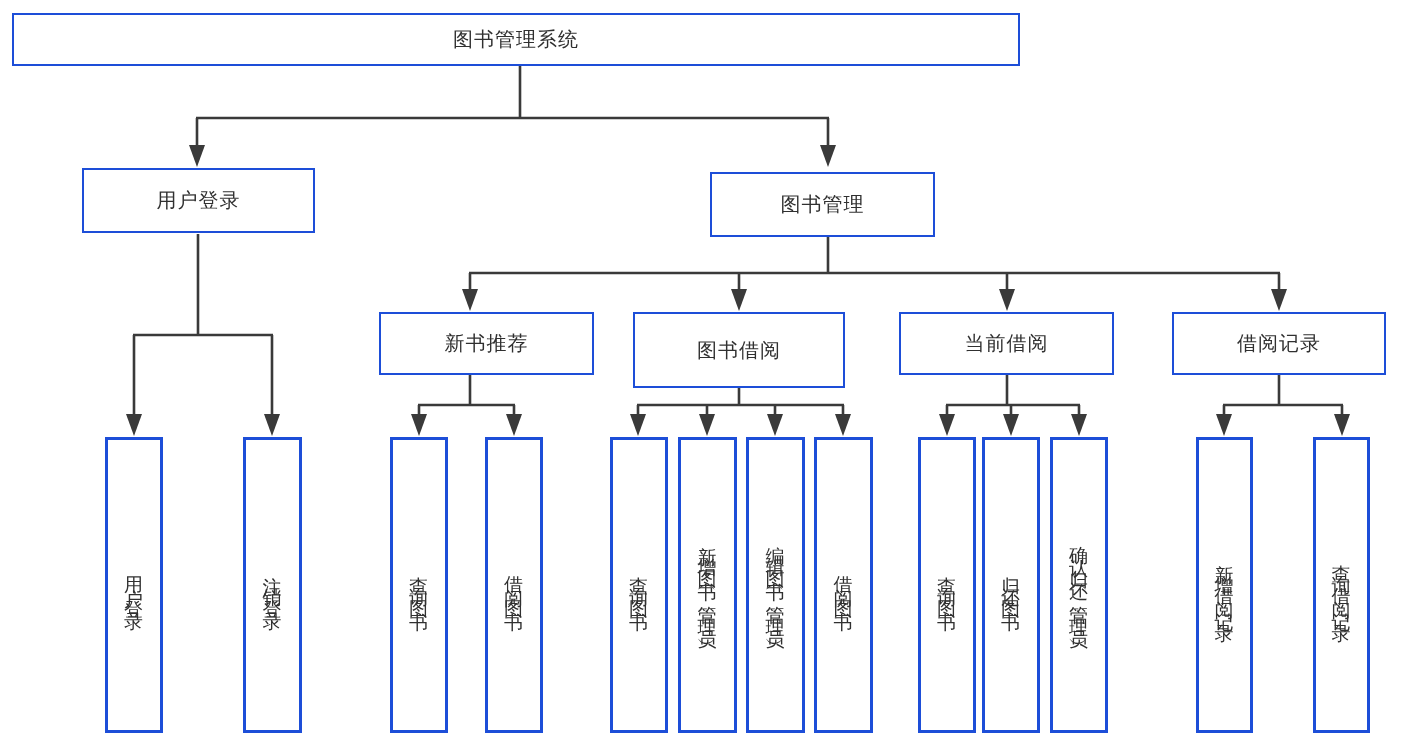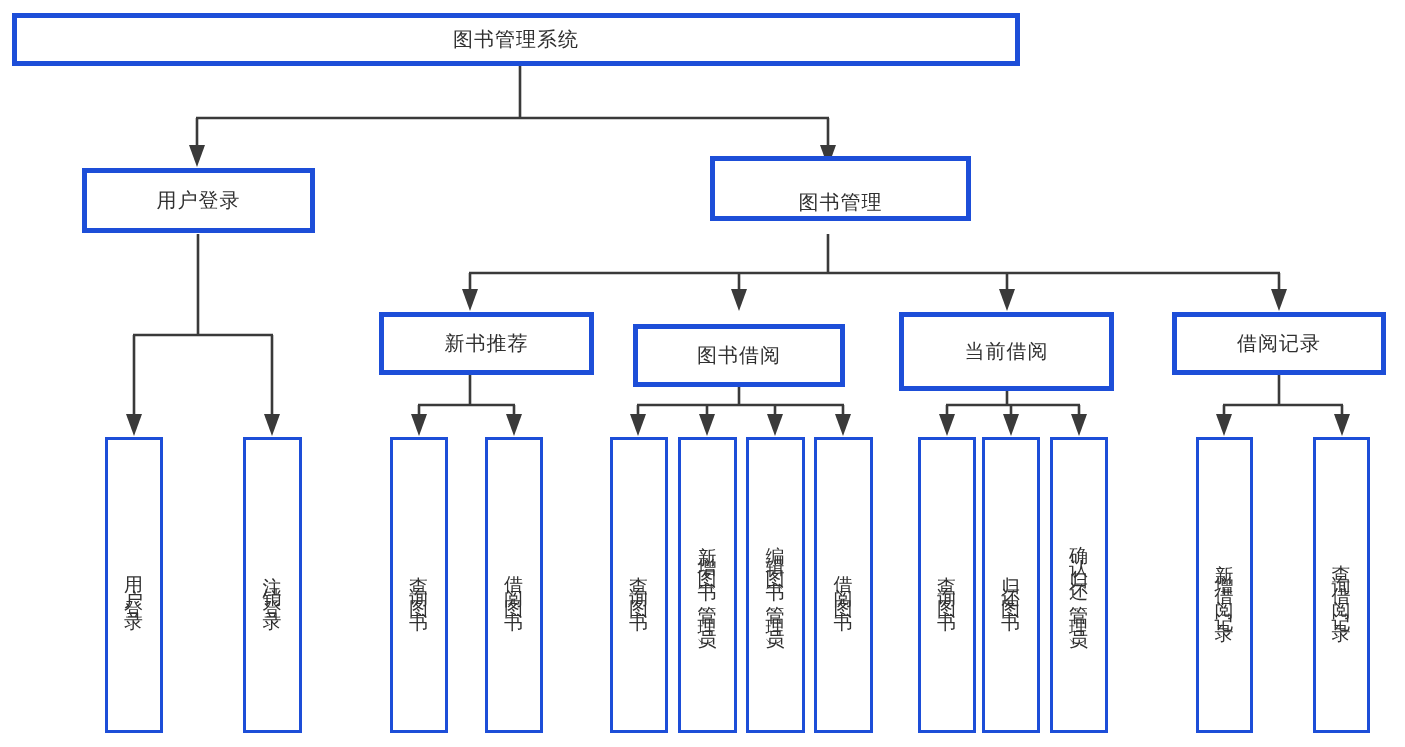--- a/index.html
+++ b/index.html
@@ -15,21 +15,21 @@
     background: #ffffff;
   }
   svg.connectors {
     position: absolute; left: 0; top: 0;
     width: 1405px; height: 747px;
   }
   .node {
     position: absolute;
     box-sizing: border-box;
     background: #ffffff;
-    border: 5px solid #1d4ed8;
+    border: 2px solid #1d4ed8;
     display: flex;
     align-items: center;
     justify-content: center;
     color: #303030;
   }
   .node .h-label {
     font-size: 20px;
     letter-spacing: 1px;
     white-space: nowrap;
   }
@@ -100,31 +100,31 @@
     </g>
   </svg>
 
   <div class="node" style="left:12px; top:13px; width:1008px; height:53px;">
     <span class="h-label">图书管理系统</span>
   </div>
 
   <div class="node" style="left:82px; top:168px; width:233px; height:65px;">
     <span class="h-label">用户登录</span>
   </div>
-  <div class="node" style="left:710px; top:156px; width:261px; height:65px;align-items:flex-end;">
+  <div class="node" style="left:710px; top:172px; width:225px; height:65px;">
     <span class="h-label">图书管理</span>
   </div>
 
   <div class="node" style="left:363px; top:312px; width:215px; height:63px;margin-left:16px;">
     <span class="h-label">新书推荐</span>
   </div>
-  <div class="node" style="left:633px; top:324px; width:212px; height:63px;text-align:right;">
+  <div class="node" style="left:633px; top:312px; width:212px; height:76px;text-align:right;">
     <span class="h-label">图书借阅</span>
   </div>
-  <div class="node" style="left:899px; top:312px; width:215px; height:79px;justify-content:center;">
+  <div class="node" style="left:899px; top:312px; width:215px; height:63px;justify-content:center;">
     <span class="h-label">当前借阅</span>
   </div>
   <div class="node" style="left:1172px; top:312px; width:214px; height:63px;justify-content:center;">
     <span class="h-label">借阅记录</span>
   </div>
 
   <div class="node leaf" style="left:105px; top:437px; width:58px; height:296px;">
     <span class="v-label">用户登录</span>
   </div>
   <div class="node leaf" style="left:243px; top:437px; width:59px; height:296px;">

